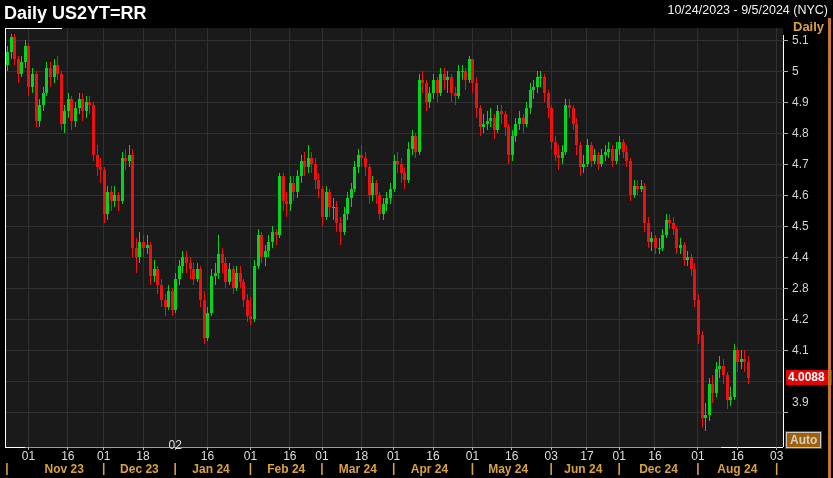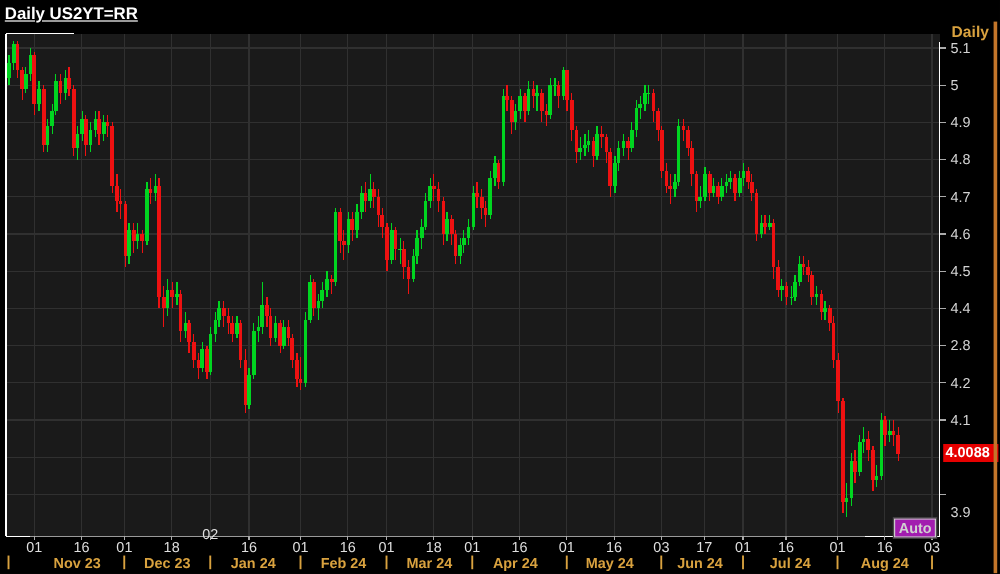--- a/index.html
+++ b/index.html
@@ -1,36 +1,37 @@
 <!DOCTYPE html>
 <html><head>
 <meta charset="utf-8">
 <style>
   html,body{margin:0;padding:0;background:#000;}
   #app{position:relative;width:833px;height:478px;background:#000;overflow:hidden;
        font-family:"Liberation Sans",sans-serif;-webkit-font-smoothing:antialiased;}
-  .hdr-title{position:absolute;left:4px;top:3px;font-size:14px;font-weight:bold;color:#fff;white-space:nowrap;text-decoration:underline;}
+  .hdr-title{position:absolute;left:4px;top:3px;font-size:18px;font-weight:bold;color:#fff;white-space:nowrap;}
   .hdr-range{position:absolute;right:5px;top:3px;font-size:12.5px;color:#f2f2f2;white-space:nowrap;}
   .yield-lbl{position:absolute;left:793px;top:19px;font-size:13px;font-weight:bold;color:#d9a23f;}
   #chart-svg{position:absolute;left:0;top:0;}
   .ylab{position:absolute;font-size:12px;color:#d4d4d4;white-space:nowrap;}
   .xlab-day{position:absolute;font-size:12px;color:#dfdfdf;white-space:nowrap;transform:translateX(-50%);}
   .xlab-month{position:absolute;font-size:12px;font-weight:bold;color:#d9a23f;white-space:nowrap;transform:translateX(-50%);}
   .xsep{position:absolute;font-size:12px;font-weight:bold;color:#d9a23f;transform:translateX(-50%);}
   .price-box{position:absolute;left:786px;width:44px;height:15px;background:#e60000;color:#fff;
              font-size:12px;font-weight:bold;text-align:left;padding-left:2px;line-height:15px;}
-  .auto-btn{position:absolute;left:745px;top:432px;border:1px solid #c8c8c8;outline:1px solid #4a4a4a;
-            background:#a21caf;color:#d0d0d0;font-size:12px;font-weight:bold;padding:0 3px;line-height:14px;cursor:pointer;}
+  .auto-btn{position:absolute;left:786px;top:432px;border:1px solid #c8c8c8;outline:1px solid #4a4a4a;
+            background:#a16207;color:#d0d0d0;font-size:12px;font-weight:bold;padding:0 3px;line-height:14px;cursor:pointer;}
   .win-border-right{position:absolute;right:2px;top:18px;width:3px;height:460px;background:#c4762a;}
 </style>
 </head>
 <body>
 
 <div id="app">
   <div class="hdr-title">Daily US2YT=RR</div>
+  <div class="hdr-range">10/24/2023 - 9/5/2024 (NYC)</div>
   <div class="yield-lbl">Daily</div>
   <svg id="chart-svg" width="833" height="478" shape-rendering="crispEdges">
       <rect x="5" y="28" width="778" height="419" fill="#1a1a1a"></rect>
       <line x1="5" y1="40" x2="783" y2="40" stroke="#303030" stroke-width="1"></line>
       <line x1="5" y1="70.99999999999989" x2="783" y2="70.99999999999989" stroke="#303030" stroke-width="1"></line>
       <line x1="5" y1="101.99999999999977" x2="783" y2="101.99999999999977" stroke="#303030" stroke-width="1"></line>
       <line x1="5" y1="132.99999999999994" x2="783" y2="132.99999999999994" stroke="#303030" stroke-width="1"></line>
       <line x1="5" y1="163.99999999999983" x2="783" y2="163.99999999999983" stroke="#303030" stroke-width="1"></line>
       <line x1="5" y1="195" x2="783" y2="195" stroke="#303030" stroke-width="1"></line>
       <line x1="5" y1="225.9999999999999" x2="783" y2="225.9999999999999" stroke="#303030" stroke-width="1"></line>
@@ -522,21 +523,21 @@
       <div class="ylab" style="left: 792px; top: 64px;">5</div>
       <div class="ylab" style="left: 792px; top: 95px;">4.9</div>
       <div class="ylab" style="left: 792px; top: 126px; text-align: right;">4.8</div>
       <div class="ylab" style="left: 792px; top: 157px;">4.7</div>
       <div class="ylab" style="left: 792px; top: 188px;">4.6</div>
       <div class="ylab" style="left: 792px; top: 219px;">4.5</div>
       <div class="ylab" style="left: 792px; top: 250px;">4.4</div>
       <div class="ylab" style="left: 792px; top: 281px;">2.8</div>
       <div class="ylab" style="left: 792px; top: 312px;">4.2</div>
       <div class="ylab" style="left: 792px; top: 343px;">4.1</div>
-      <div class="ylab" style="left: 792px; top: 420px;">3.9</div>
+      <div class="ylab" style="left: 792px; top: 395px;">3.9</div>
     </div>
   <div id="xlabs">
       <div class="xlab-day" style="left: 28.48px; top: 449px;">01</div>
       <div class="xlab-day" style="left: 67.86px; top: 449px;">16</div>
       <div class="xlab-day" style="left: 103.66px; top: 449px;">01</div>
       <div class="xlab-day" style="left: 143.04px; top: 449px;">18</div>
       <div class="xlab-day" style="left: 175.26px; top: 438px;">02</div>
       <div class="xlab-day" style="left: 207.48px; top: 449px;">16</div>
       <div class="xlab-day" style="left: 250.44px; top: 449px;">01</div>
       <div class="xlab-day" style="left: 289.82px; top: 449px;">16</div>
@@ -554,21 +555,21 @@
       <div class="xlab-day" style="left: 737.32px; top: 449px;">16</div>
       <div class="xlab-day" style="left: 776.7px; top: 449px;">03</div>
       <div class="xlab-month" style="left: 64.28px; top: 462px;">Nov 23</div>
       <div class="xlab-month" style="left: 139.46px; top: 462px;">Dec 23</div>
       <div class="xlab-month" style="left: 211.06px; top: 462px;">Jan 24</div>
       <div class="xlab-month" style="left: 286.24px; top: 462px;">Feb 24</div>
       <div class="xlab-month" style="left: 357.84px; top: 462px;">Mar 24</div>
       <div class="xlab-month" style="left: 429.44px; top: 462px;">Apr 24</div>
       <div class="xlab-month" style="left: 508.2px; top: 462px;">May 24</div>
       <div class="xlab-month" style="left: 583.38px; top: 462px;">Jun 24</div>
-      <div class="xlab-month" style="left: 658.56px; top: 462px;">Jul 24</div>
+      <div class="xlab-month" style="left: 658.56px; top: 462px;">Dec 24</div>
       <div class="xlab-month" style="left: 737.32px; top: 462px;">Aug 24</div>
       <div class="xsep" style="left: 7px; top: 461px;">|</div>
       <div class="xsep" style="left: 103.66px; top: 461px;">|</div>
       <div class="xsep" style="left: 175.26px; top: 461px;">|</div>
       <div class="xsep" style="left: 250.44px; top: 461px;">|</div>
       <div class="xsep" style="left: 322.04px; top: 461px;">|</div>
       <div class="xsep" style="left: 393.64px; top: 461px;">|</div>
       <div class="xsep" style="left: 472.4px; top: 461px;">|</div>
       <div class="xsep" style="left: 551.16px; top: 461px;">|</div>
       <div class="xsep" style="left: 619.18px; top: 461px;">|</div>

